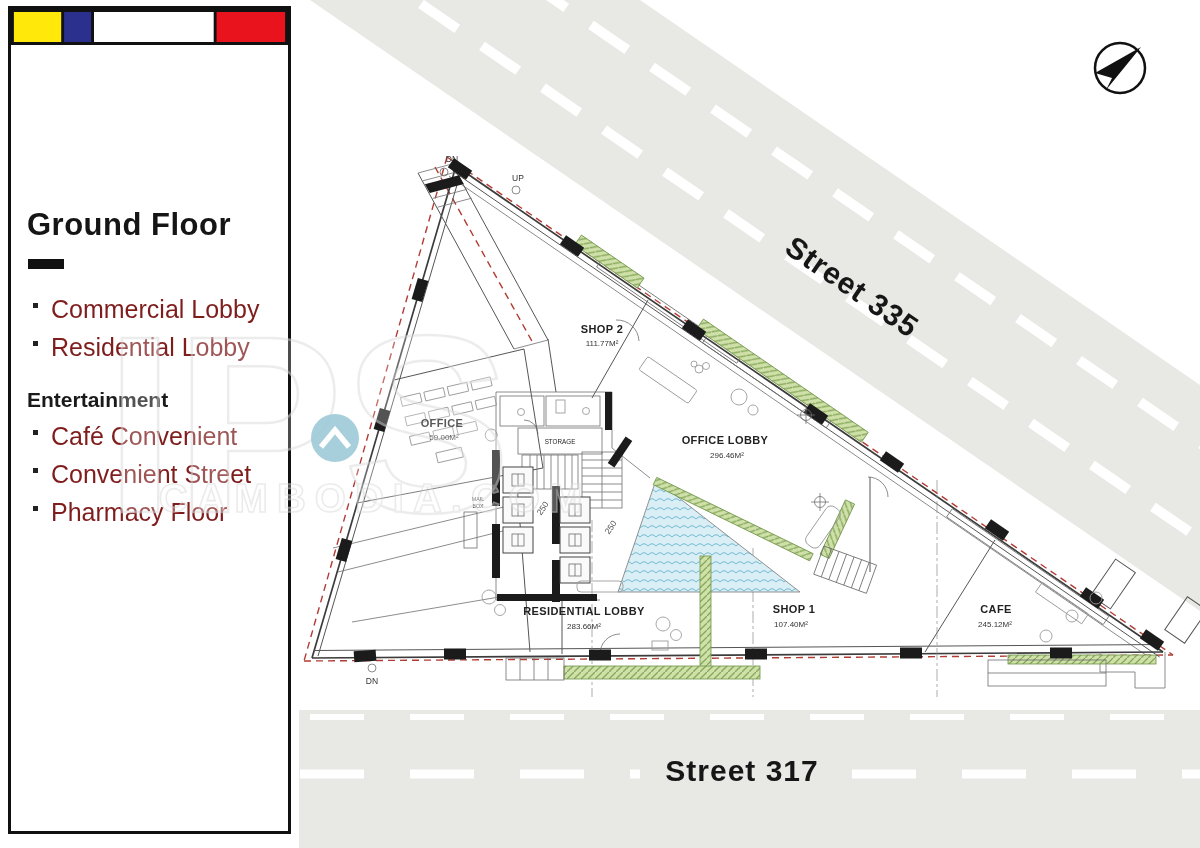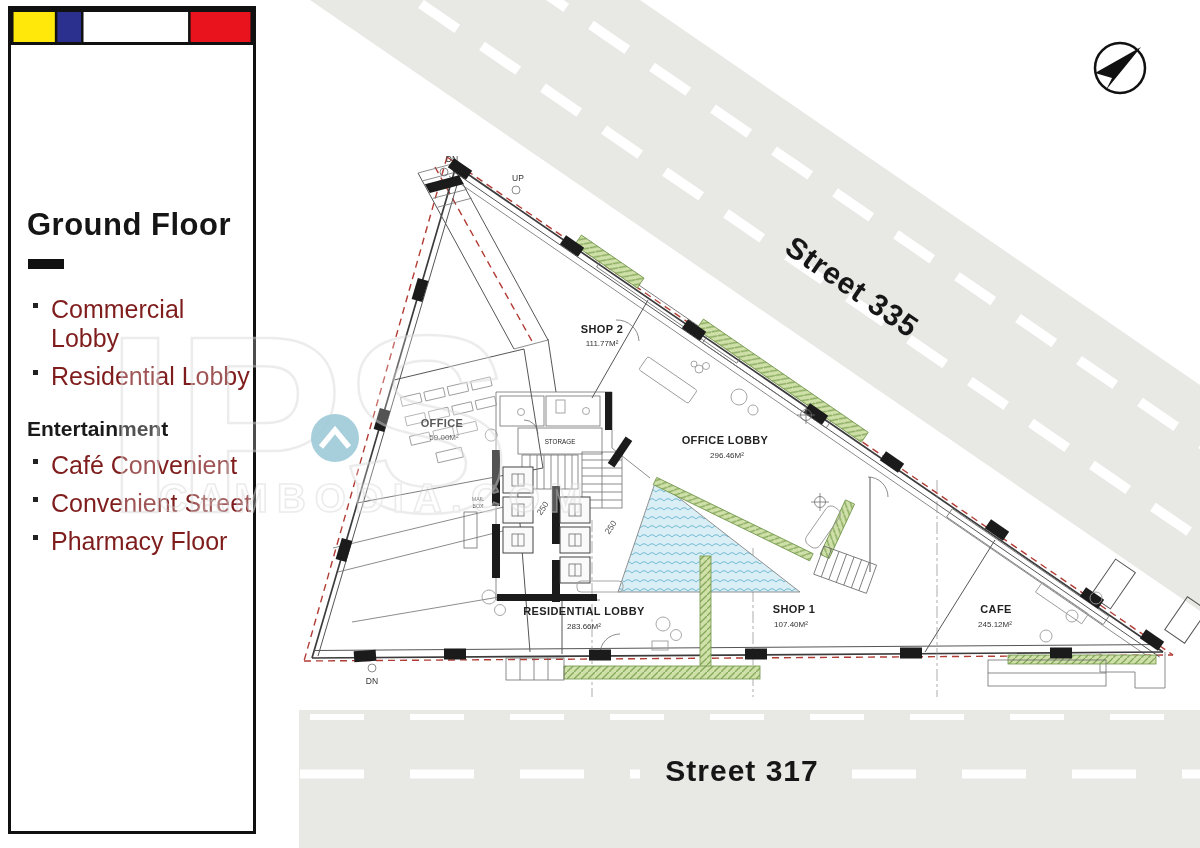--- a/index.html
+++ b/index.html
@@ -1,19 +1,19 @@
 <!DOCTYPE html>
 <html><head>
 <meta charset="utf-8">
 <style>
   html,body{margin:0;padding:0;background:#fff;}
   .canvas{position:relative;width:1200px;height:848px;background:#fff;overflow:hidden;
           font-family:"Liberation Sans",sans-serif;}
   
-  .sidebar{position:absolute;left:8px;top:6px;width:248px;height:828px;background:#fff;
+  .sidebar{position:absolute;left:8px;top:6px;width:283px;height:828px;background:#fff;
            border:3px solid #111;box-sizing:border-box;z-index:1;}
   .flag{display:block;width:100%;height:36px;}
   .sb-title{margin:162px 0 0 16px;font-size:31px;font-weight:bold;color:#151515;letter-spacing:.5px;}
   .sb-dash{width:36px;height:10px;background:#111;margin:16px 0 0 17px;}
   .sb-section{margin:26px 0 0 16px;}
   .sb-section h2{margin:0;font-size:21px;font-weight:bold;color:#1a1a1a;}
   .sb-section ul{list-style:none;margin:10px 0 0 0;padding:0;}
   .sb-section li{position:relative;font-size:25px;color:#7f1d1d;padding:0 0 0 24px;margin:0 0 9px 0;}
   .sb-section li::before{content:"";position:absolute;left:6px;top:8px;width:5px;height:5px;background:#222;}
   

